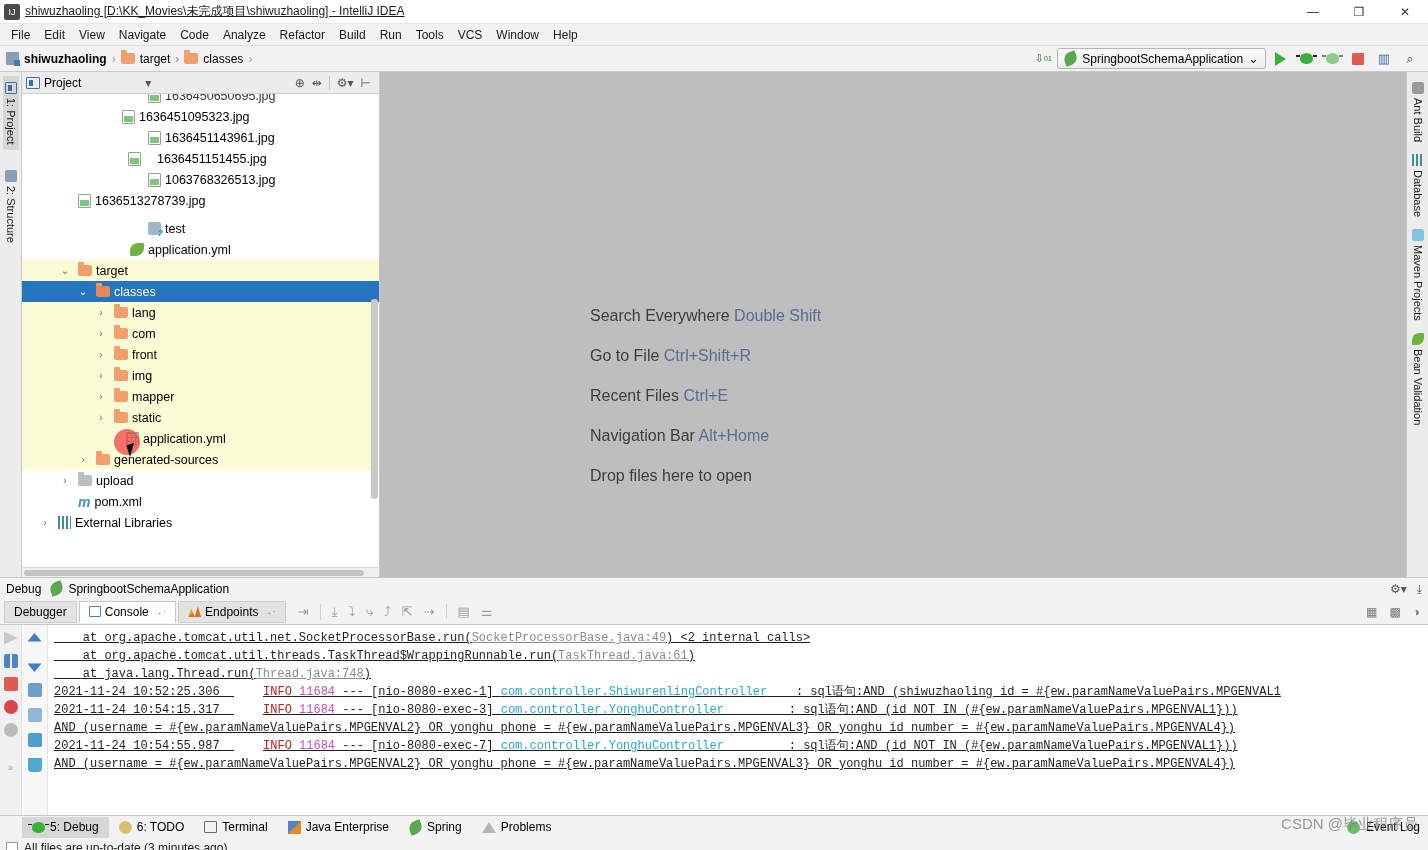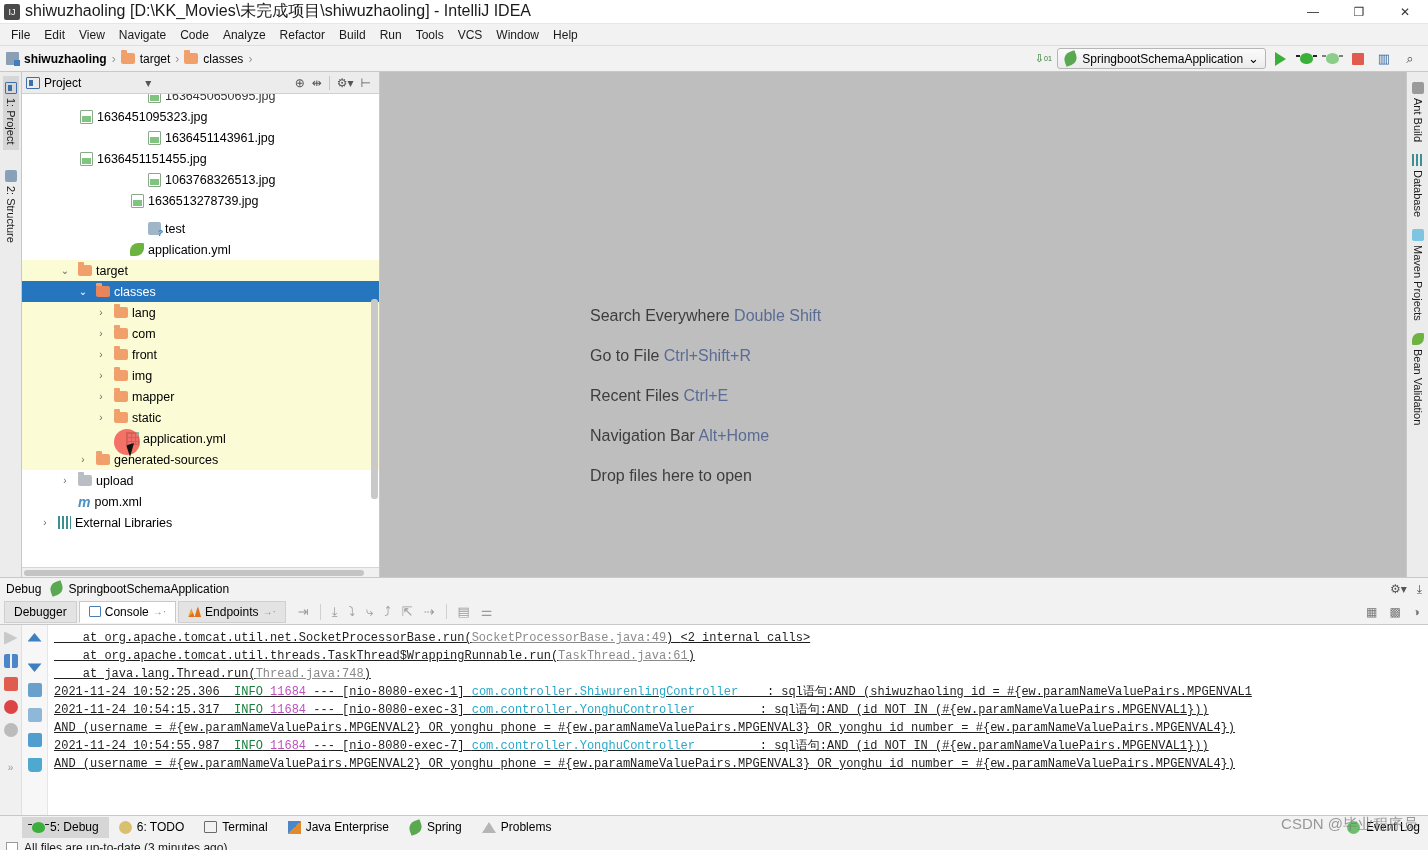--- a/index.html
+++ b/index.html
@@ -17,21 +17,21 @@
   
   .titlebar {
     height: 24px; background: #ffffff; display: flex; align-items: center;
     padding-left: 4px; border-bottom: 1px solid #e6e6e6;
   }
   .titlebar .appicon {
     width: 16px; height: 16px; margin-right: 5px; flex: 0 0 auto;
     background: #4a4a4a; color: #fff; font-size: 9px; line-height: 16px;
     text-align: center; border-radius: 2px;
   }
-  .titlebar .ttl { font-size: 16px; color: #1a1a1a; white-space: nowrap; }
+  .titlebar .ttl { font-size: 12px; color: #1a1a1a; white-space: nowrap; text-decoration: underline; }
   .wincontrols { margin-left: auto; display: flex; height: 24px; }
   .wincontrols div {
     width: 46px; height: 24px; display: flex; align-items: center;
     justify-content: center; font-size: 12px; color: #333;
   }
 
   
   .menubar {
     height: 22px; background: #f2f2f2; display: flex; align-items: center;
     padding-left: 4px; border-bottom: 1px solid #dedede;
@@ -269,21 +269,21 @@
     align-items: center; gap: 11px; padding-top: 8px; border-right: 1px solid #e6e6e6;
   }
   .gico { width: 14px; height: 14px; border-radius: 2px; }
   .console-text {
     flex: 1; font-family: "Liberation Mono", monospace; font-size: 12px;
     line-height: 18px; padding: 4px 12px 0 6px; overflow: hidden; white-space: pre;
     color: #1f1f1f;
     text-decoration: underline;
   }
   .c-link { color: #8a8a8a; text-decoration: underline; }
-  .c-info { color: #15803d; }
+  .c-info { color: #b91c1c; margin-left: 29px; }
   .c-pid { color: #c050c0; }
   .c-cls { color: #2aa8c8; }
   .watermark-csdn {
     position: absolute; right: 10px; bottom: 16px; font-size: 15px;
     color: rgba(120,120,120,0.75); pointer-events: none;
   }
 
   
   .bottombar {
     height: 23px; background: #f2f2f2; display: flex; align-items: center;
@@ -402,37 +402,37 @@
         </span>
       </div>
 
       <div class="tree">
 
         <div class="row" style="height:12px;padding-left:126px;overflow:hidden;">
           <i class="ico-img" style="margin-top:-9px;"></i>
           <span class="lbl" style="margin-top:-9px;color:#333;">1636450650695.jpg</span>
         </div>
 
-        <div class="row" style="padding-left:58px;text-align:right;">
+        <div class="row" style="padding-left:100px;text-align:right;">
           <i class="ico-img"></i>
           <span class="lbl">1636451095323.jpg</span>
         </div>
         <div class="row" style="padding-left:126px;">
           <i class="ico-img"></i>
           <span class="lbl">1636451143961.jpg</span>
         </div>
-        <div class="row" style="padding-left:58px;">
+        <div class="row" style="padding-left:106px;gap:12px;">
           <i class="ico-img"></i>
           <span class="lbl">1636451151455.jpg</span>
         </div>
         <div class="row" style="padding-left:126px;">
           <i class="ico-img"></i>
           <span class="lbl">1063768326513.jpg</span>
         </div>
-        <div class="row" style="padding-left:109px;">
+        <div class="row" style="padding-left:56px;">
           <i class="ico-img"></i>
           <span class="lbl">1636513278739.jpg</span>
         </div>
 
         <div class="row" style="padding-left:126px;margin-top:7px;">
           <i class="ico-test"></i>
           <span class="lbl">test</span>
         </div>
         <div class="row" style="padding-left:108px;">
           <i class="ico-spring"></i>

